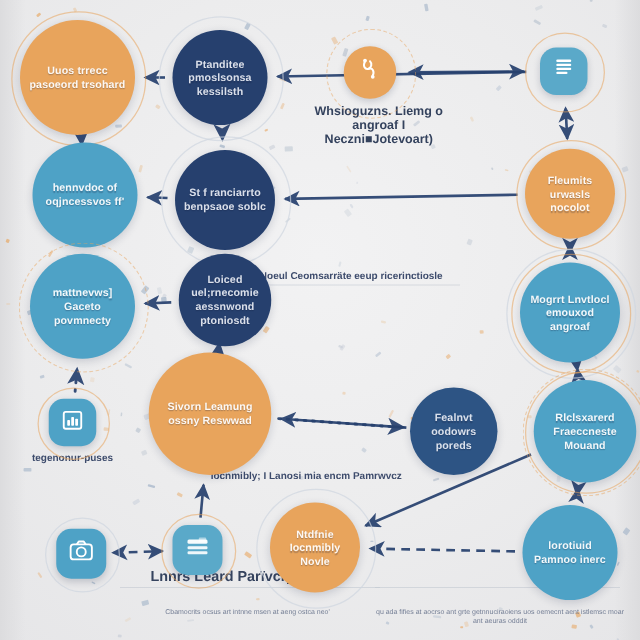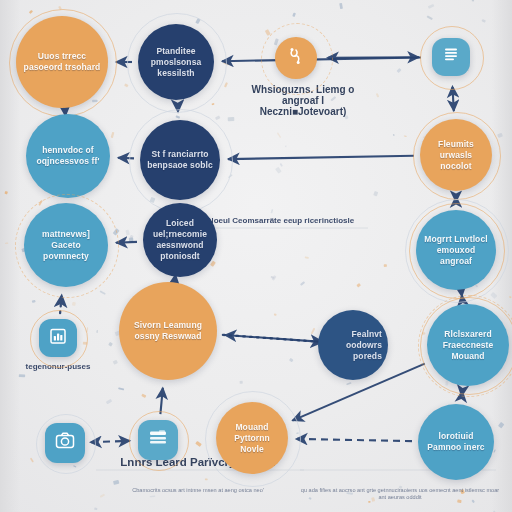--- a/index.html
+++ b/index.html
@@ -260,31 +260,31 @@
         <div class="lbl">Loiced uel;rnecomie aessnwond ptoniosdt</div>
       </div>
       <div class="ring " style="left: 409px; top: 203px; width: 94px; height: 94px;"></div>
       <div class="ring pale" style="left: 405px; top: 199px; width: 102px; height: 102px;"></div>
       <div class="node" style="left: 416px; top: 210px; width: 80px; height: 80px; background: rgb(78, 162, 198);">
         <div class="lbl">Mogrrt Lnvtlocl emouxod angroaf</div>
       </div>
       <div class="node" style="left: 119px; top: 282px; width: 98px; height: 98px; background: rgb(232, 164, 92);">
         <div class="lbl">Sivorn Leamung ossny Reswwad</div>
       </div>
-      <div class="node dark" style="left: 318px; top: 310px; width: 70px; height: 70px; background: rgb(45, 84, 132); text-align: right;">
+      <div class="node dark" style="left: 328px; top: 310px; width: 70px; height: 70px; background: rgb(45, 84, 132);">
         <div class="lbl">Fealnvt oodowrs poreds</div>
       </div>
       <div class="ring " style="left: 420px; top: 297px; width: 96px; height: 96px;"></div>
       <div class="ring dash" style="left: 418px; top: 295px; width: 100px; height: 100px;"></div>
       <div class="node" style="left: 427px; top: 304px; width: 82px; height: 82px; background: rgb(78, 162, 198);">
         <div class="lbl">Rlclsxarerd Fraeccneste Mouand</div>
       </div>
       <div class="ring pale" style="left: 205px; top: 391px; width: 94px; height: 94px;"></div>
       <div class="node" style="left: 216px; top: 402px; width: 72px; height: 72px; background: rgb(232, 164, 92);">
-        <div class="lbl">Mouand Pyttornn Novle</div>
+        <div class="lbl">Ntdfnie Iocnmibly Novle</div>
       </div>
       <div class="node" style="left: 418px; top: 404px; width: 76px; height: 76px; background: rgb(78, 162, 198);">
         <div class="lbl">lorotiuid Pamnoo inerc</div>
       </div>
       <div class="ring " style="left: 30px; top: 310px; width: 56px; height: 56px;"></div>
       <div class="iconbox" style="left: 39px; top: 319px; width: 38px; height: 38px; background: rgb(78, 162, 198);">
         <span><svg width="22" height="22" viewBox="0 0 22 22">
             <g fill="none" stroke="#ffffff" stroke-width="1.5" stroke-linejoin="round">
               <rect x="4" y="4.5" width="14" height="13.5" rx="1.6"></rect>
             </g>
@@ -313,20 +313,21 @@
               <rect x="4" y="11" width="16" height="2.4" rx="1" opacity=".9"></rect>
               <rect x="4" y="15" width="16" height="2.4" rx="1" opacity=".9"></rect>
               <rect x="13" y="4" width="6" height="4" rx="1" opacity=".5"></rect>
             </g>
           </svg></span>
       </div>
     </div>
 
   <div class="caption small" style="left:196px;top:216px;width:170px;">Noeul Ceomsarräte eeup ricerinctiosle</div>
 
+  <div class="caption small" style="left:160px;top:376px;width:170px;">Iocnmibly; I Lanosi mia encm Pamrwvcz</div>
 
   <div class="caption small" style="left:246px;top:22px;width:100px;"></div>
 
   <div class="caption mid" style="left:238px;top:84px;width:130px;">Whsioguzns. Liemg o angroaf I Neczni■Jotevoart)</div>
 
   <div class="caption big" style="left:98px;top:455px;width:200px;">Lnnrs Leard Parïvcry Moded</div>
 
   <div class="caption tiny" style="left:88px;top:487px;width:220px;">Cbamocrits ocsus art intnne msen at aeng ostca neo'</div>
 
   <div class="caption tiny" style="left:300px;top:487px;width:200px;">qu ada fifies at aocrso ant grte getnnuciraoiens uos oemecnt aent istlemsc moar ant aeuras odddit</div>

